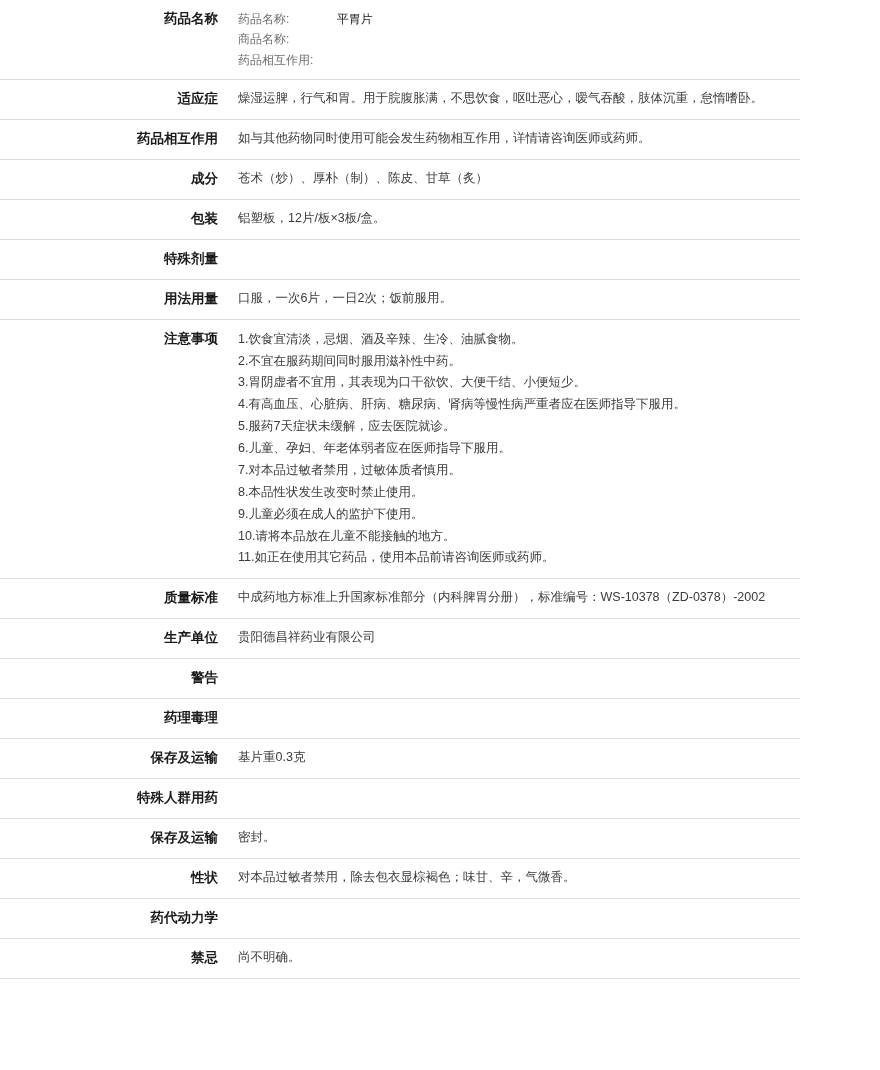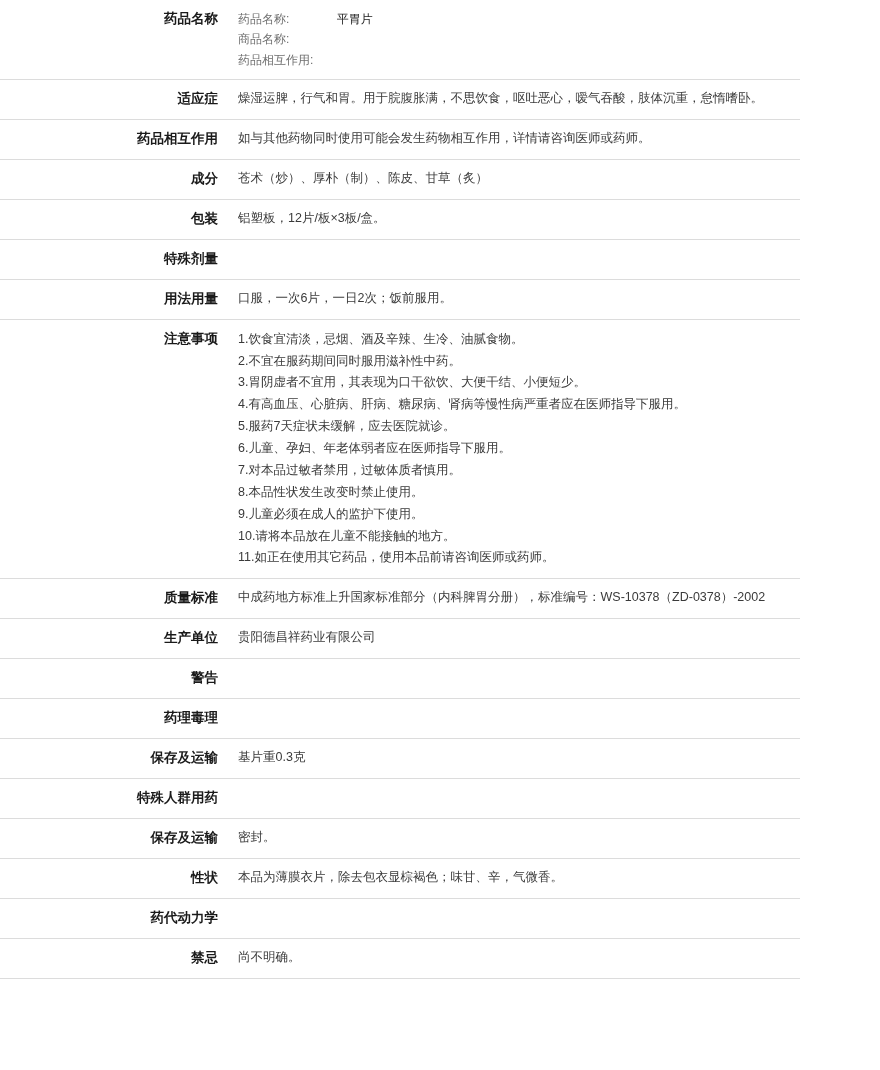--- a/index.html
+++ b/index.html
@@ -175,21 +175,21 @@
         <td class="value"></td>
       </tr>
 
       <tr>
         <td class="label">保存及运输</td>
         <td class="value">密封。</td>
       </tr>
 
       <tr>
         <td class="label">性状</td>
-        <td class="value">本品为薄膜衣片，除去包衣显棕褐色；味甘、辛，气微香。</td>
+        <td class="value">对本品过敏者禁用，除去包衣显棕褐色；味甘、辛，气微香。</td>
       </tr>
 
       <tr>
         <td class="label">药代动力学</td>
         <td class="value"></td>
       </tr>
 
       <tr>
         <td class="label">禁忌</td>
         <td class="value">尚不明确。</td>

